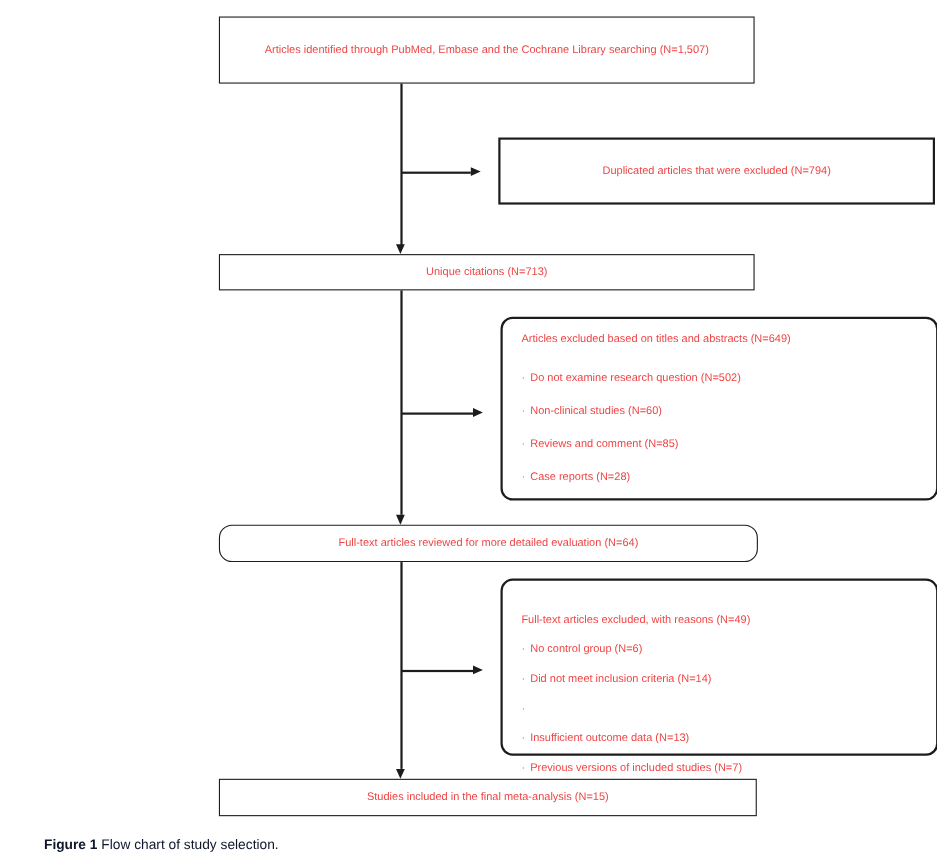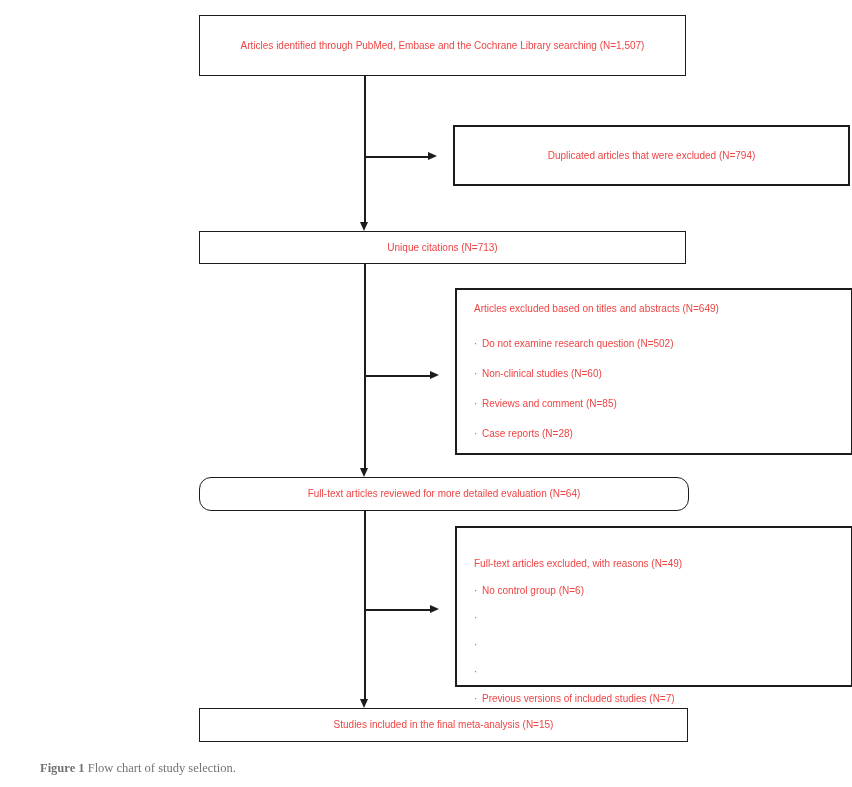--- a/index.html
+++ b/index.html
@@ -29,20 +29,21 @@
   .box.center {
     display: flex;
     align-items: center;
     justify-content: center;
     text-align: center;
   }
   .box.thick { border-width: 2px; }
   .box.list {
     text-align: left;
     padding: 9px 24px 6px 17px;
+    border-radius: 11px;
   }
   .list-title { margin-bottom: 15px; }
   .li {
     display: flex;
     align-items: flex-start;
     margin-top: 7px;
     line-height: 20px;
   }
   .li .dot {
     width: 8px;
@@ -72,22 +73,21 @@
     width: 0; height: 0;
     border-top: 4.5px solid transparent;
     border-bottom: 4.5px solid transparent;
     border-left: 9px solid #1c1c1c;
   }
   .caption {
     position: absolute;
     left: 40px;
     top: 761px;
     font-size: 12.5px;
-    color: #737373;
-    font-family: Liberation Serif, serif;
+    color: #0f172a;
   }
   .caption .cap-label { font-weight: bold; }
 </style>
 </head>
 <body>
 
 <div class="canvas">
 
   <div class="box center" style="left:183px; top:15px; width:487px; height:61px; padding:4px 36px;">
     <span>Articles identified through PubMed, Embase and the Cochrane Library searching (N=1,507)</span>
@@ -144,26 +144,28 @@
   <div class="arrow-right" style="left:430px; top:605px;"></div>
 
   <div class="box thick list" style="left:439px; top:526px; width:398px; height:161px; padding-top:26px;">
     <div class="list-title" style="margin-bottom:0;">Full-text articles excluded, with reasons (N=49)</div>
     <div class="li">
       <span class="dot">·</span>
       <span>No control group (N=6)</span>
     </div>
     <div class="li">
       <span class="dot">·</span>
+      <span>Did not meet inclusion criteria (N=14)</span>
     </div>
     <div class="li">
       <span class="dot">·</span>
     </div>
     <div class="li">
       <span class="dot">·</span>
+      <span>Insufficient outcome data (N=13)</span>
     </div>
     <div class="li">
       <span class="dot">·</span>
       <span>Previous versions of included studies (N=7)</span>
     </div>
   </div>
 
   <div class="box center" style="left:183px; top:708px; width:489px; height:34px;">
     <span>Studies included in the final meta-analysis (N=15)</span>
   </div>

